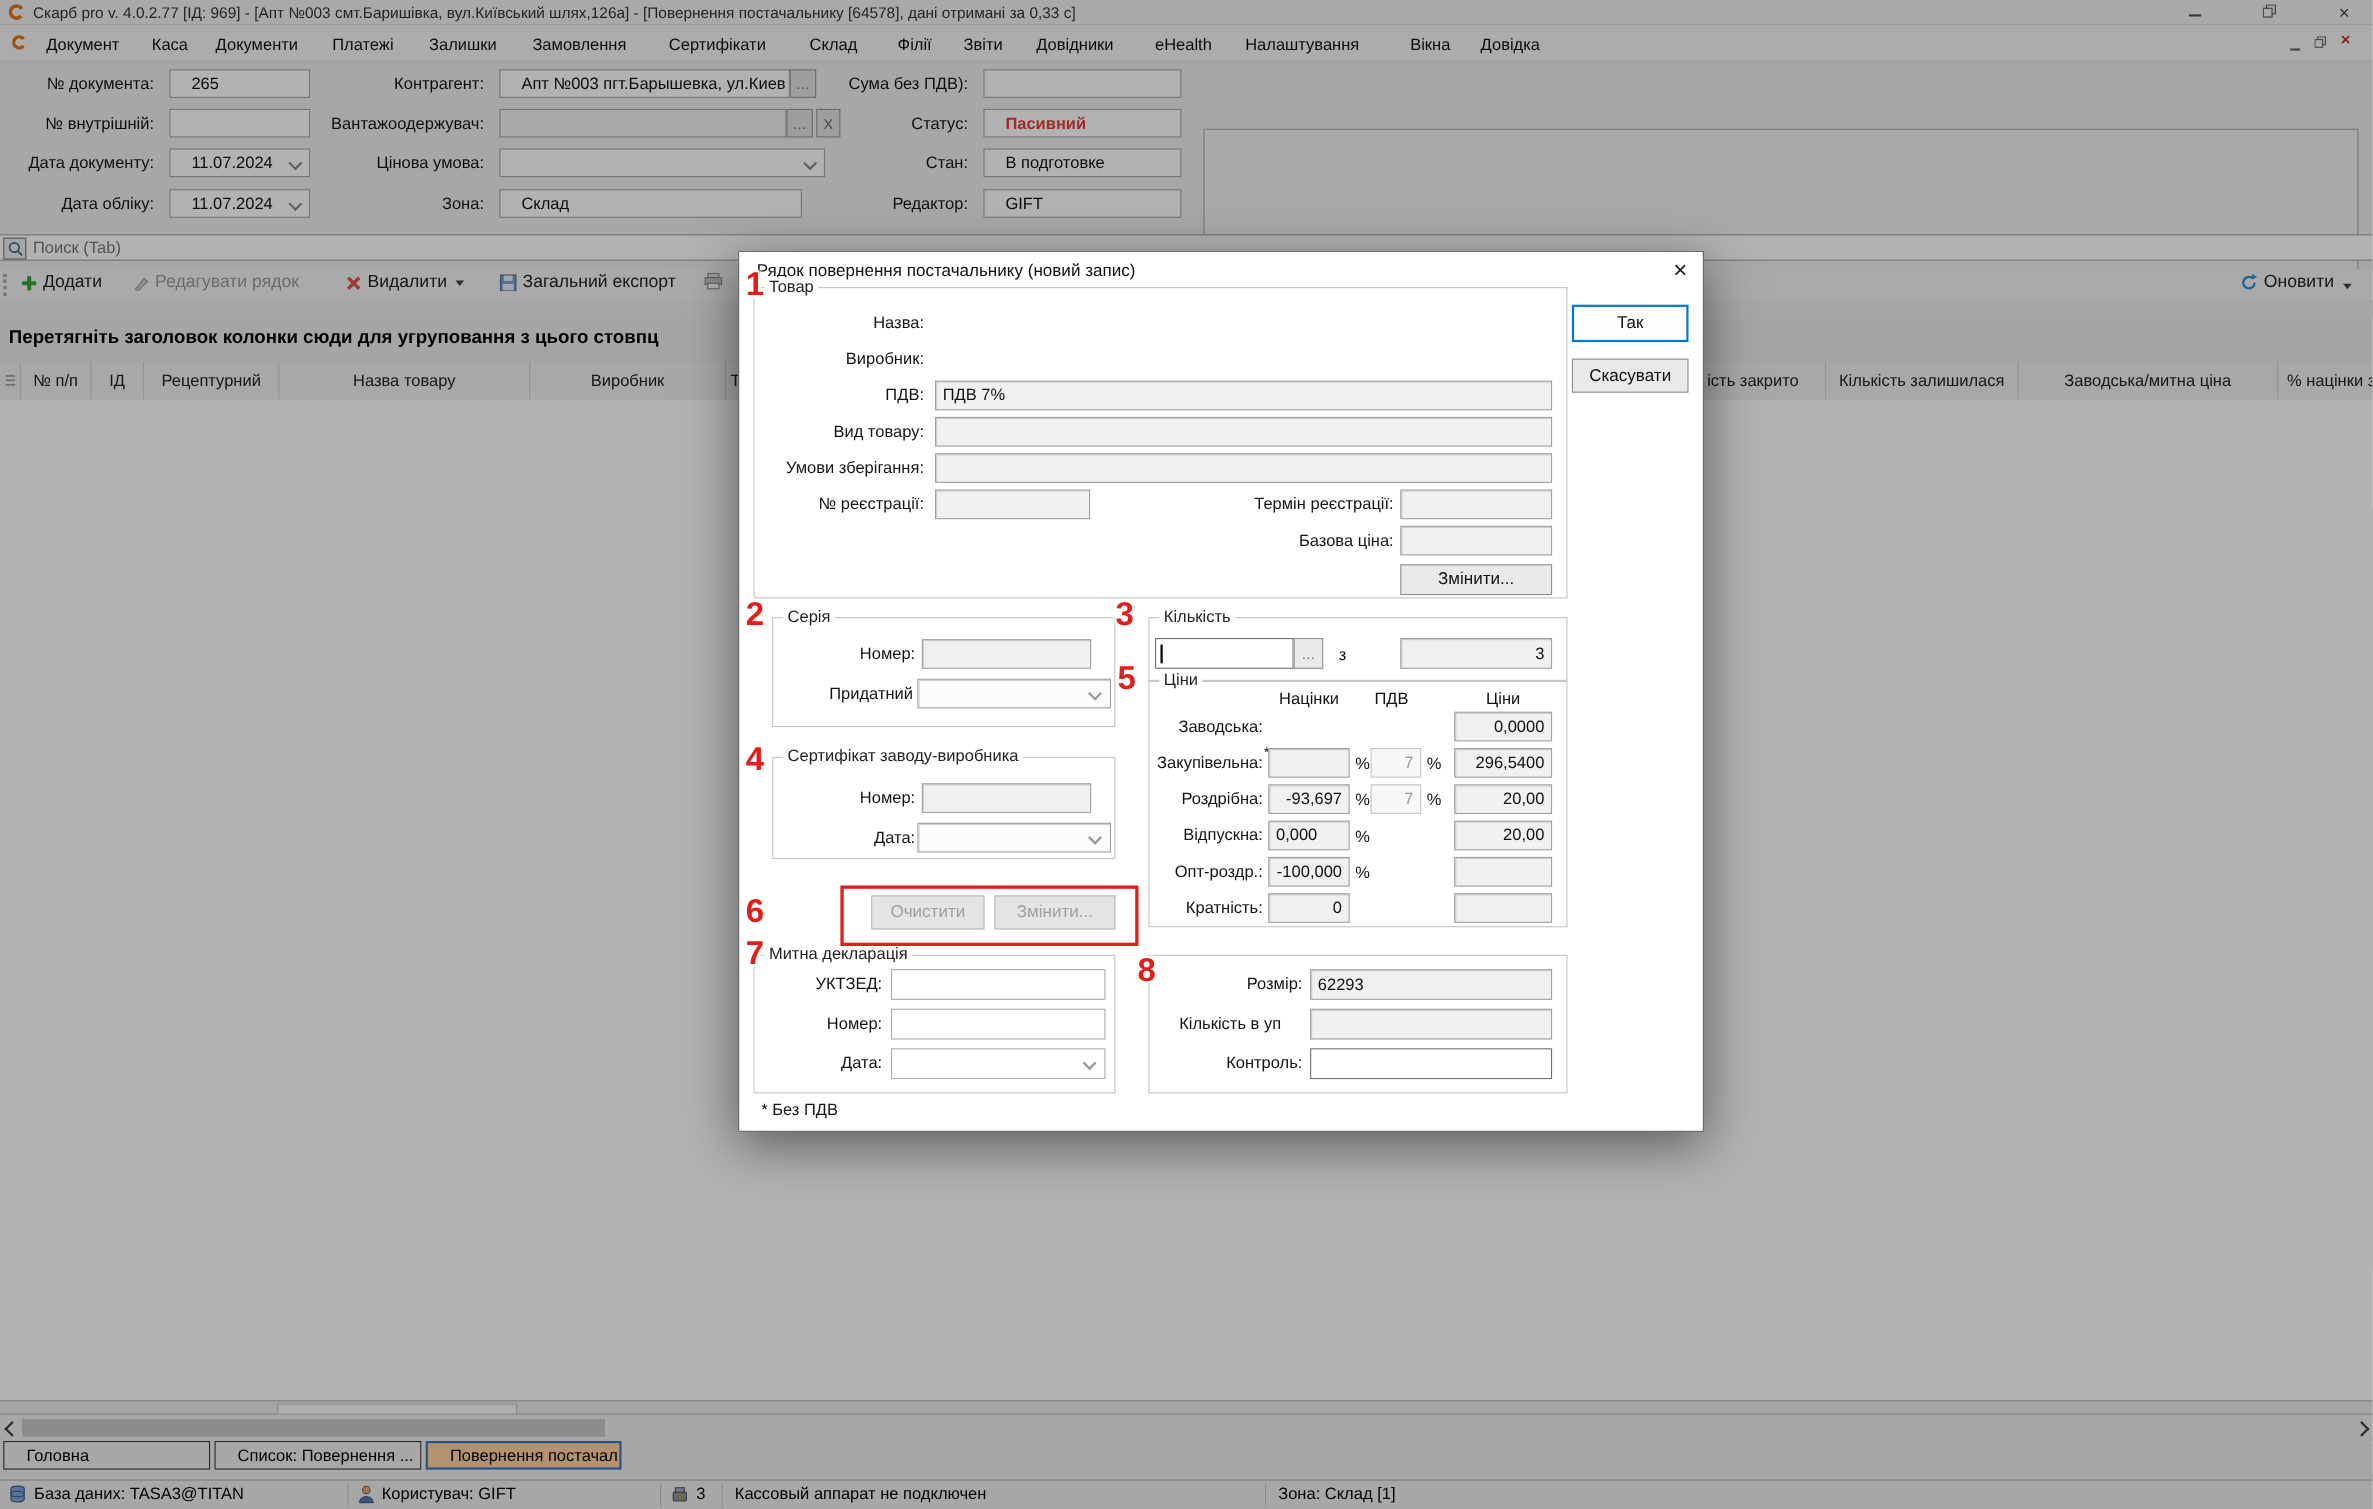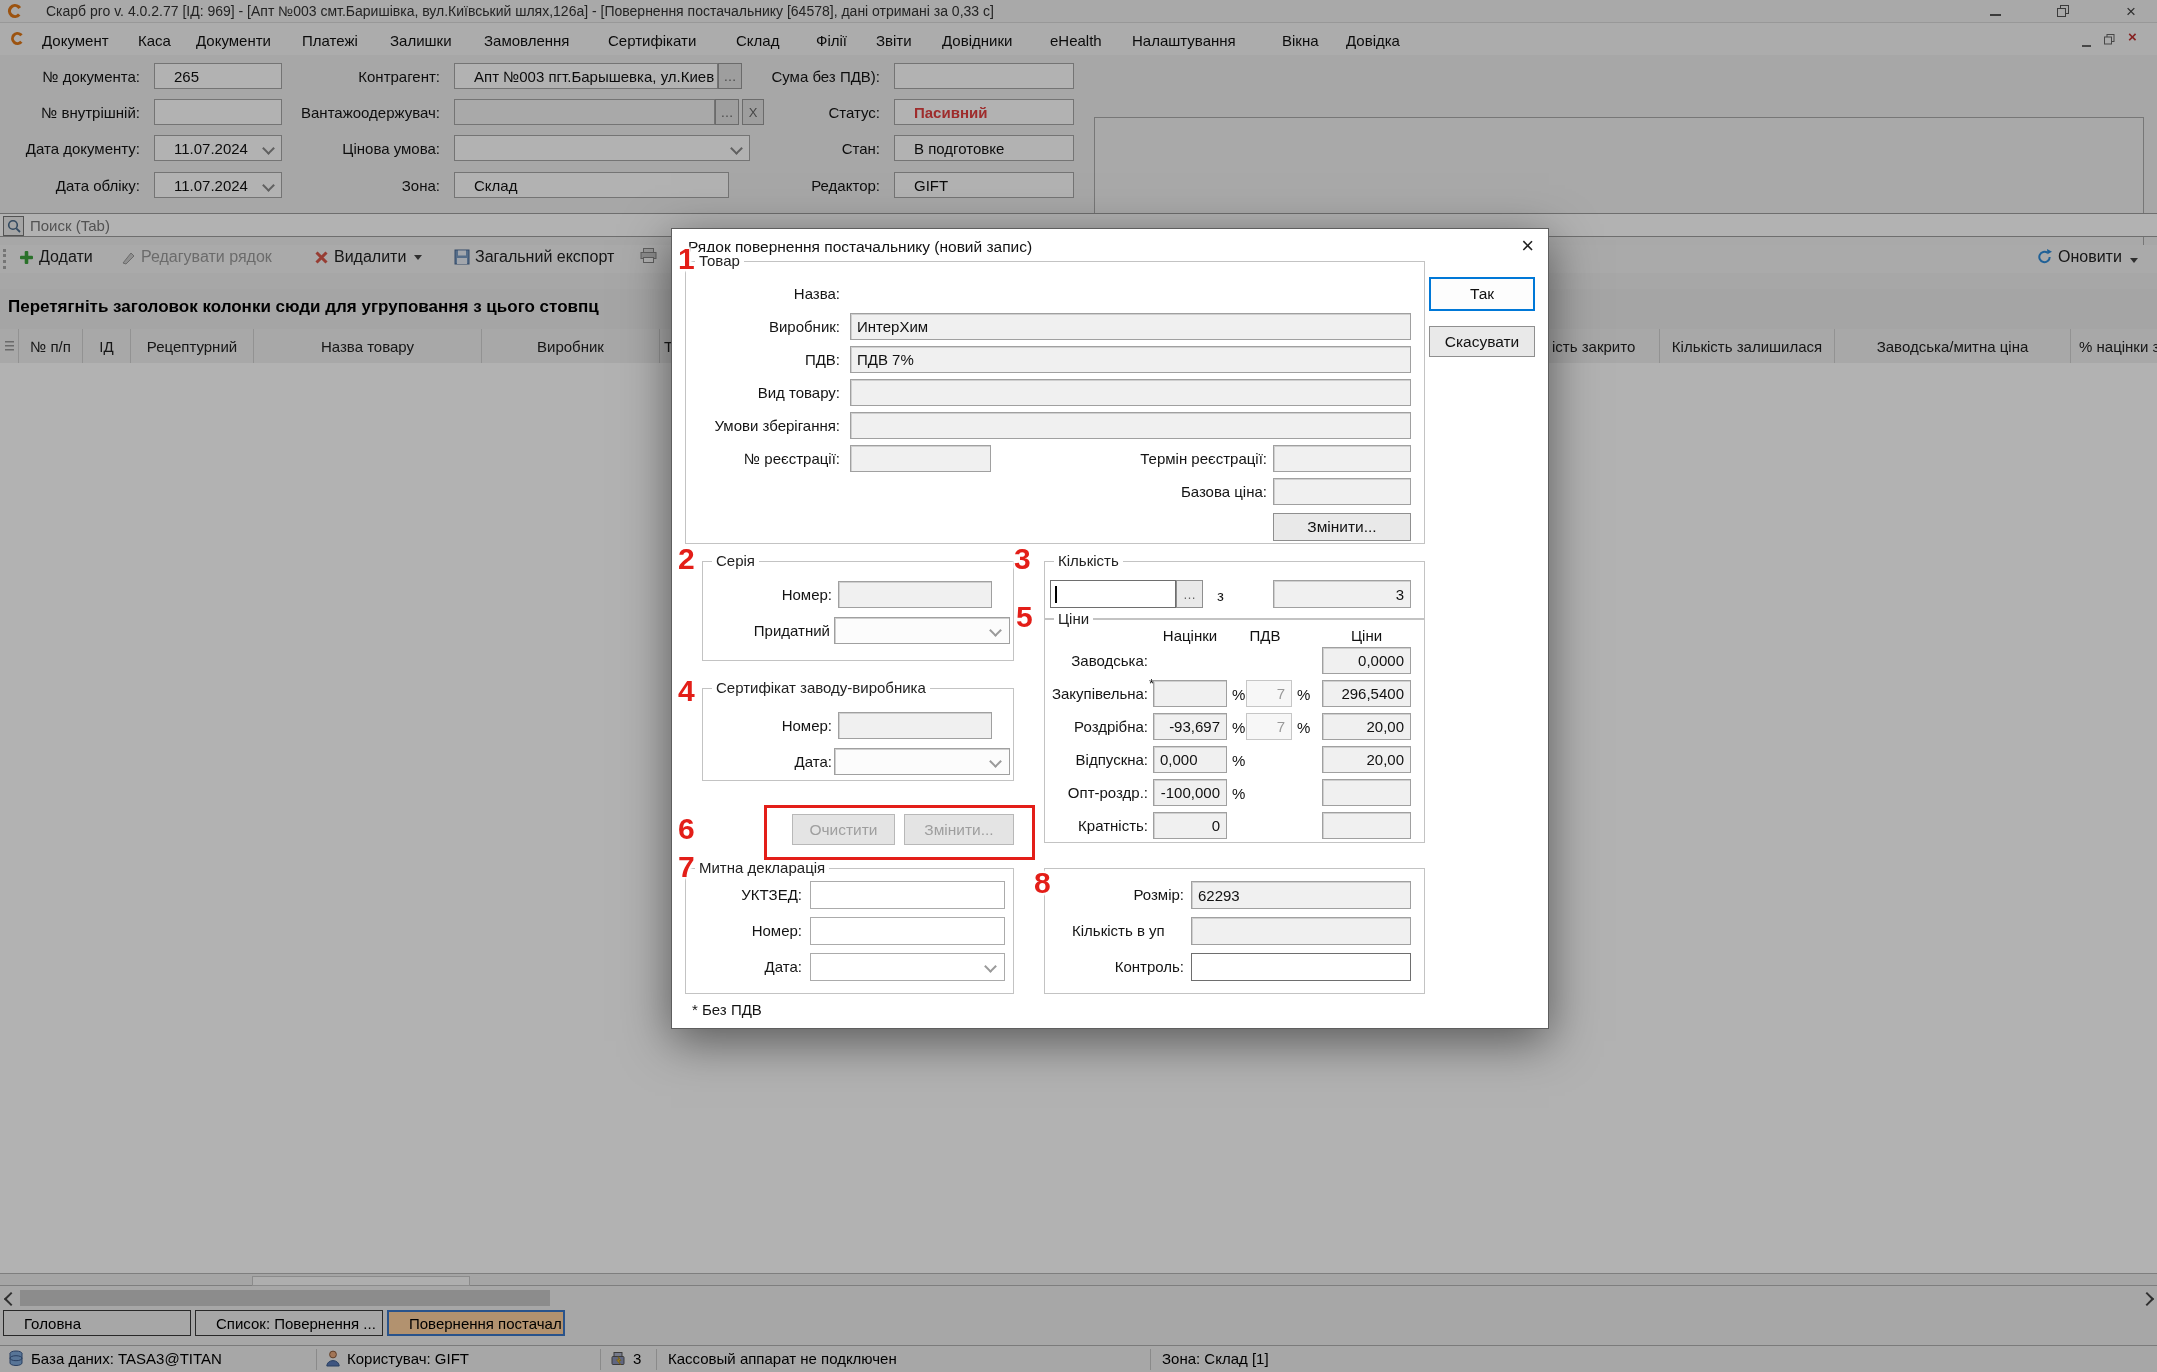--- a/index.html
+++ b/index.html
@@ -2,21 +2,21 @@
 <html><head>
 <meta charset="utf-8">
 <style>
   html,body{margin:0;padding:0;background:#888;}
   #screen{position:relative;width:2157px;height:1372px;overflow:hidden;
     font-family:"Liberation Sans","DejaVu Sans",sans-serif;background:#F0F0F0;}
   .abs{position:absolute;}
   
   .titlebar{position:absolute;left:0;top:0;width:2157px;height:22px;background:#F2F2F2;
     border-bottom:1px solid #DADADA;font-size:14px;color:#333;}
-  .titletext{position:absolute;left:30px;top:3px;white-space:nowrap;margin-left:16px;}
+  .titletext{position:absolute;left:30px;top:3px;white-space:nowrap;}
   .wctl{position:absolute;top:2px;width:34px;height:18px;text-align:center;color:#444;font-size:15px;}
   .menubar{position:absolute;left:0;top:23px;width:2157px;height:32px;background:#F6F6F6;
     border-bottom:1px solid #D0D0D0;font-size:15px;color:#111;}
   .menuitem{position:absolute;top:7px;white-space:nowrap;padding:2px 4px;}
   .formpanel{position:absolute;left:0;top:55px;width:2157px;height:158px;background:#F0F0F0;}
   .lbl{position:absolute;font-size:15px;color:#141414;text-align:right;white-space:nowrap;overflow:hidden;}
   .fld{position:absolute;height:26px;background:#FFF;border:1px solid #A6A6A6;font-size:15px;color:#111;
     display:flex;align-items:center;padding:0 19px;white-space:nowrap;overflow:hidden;box-sizing:border-box;}
   .chev{width:7px;height:7px;border-right:2px solid #8A8A8A;border-bottom:2px solid #8A8A8A;
     transform:rotate(45deg);position:absolute;right:8px;top:8px;}
@@ -346,23 +346,20 @@
     <span class="dlg-close">×</span>
 
     <div class="btn btn-primary" style="left:757px;top:48px;width:106px;height:34px;">Так</div>
     <div class="btn" style="left:757px;top:97px;width:106px;height:31px;">Скасувати</div>
 
     <div class="grp" style="left:13px;top:32px;width:740px;height:283px;">
       <span class="cap">Товар</span>
     </div>
     <span class="dlbl" style="left:18px;top:56px;width:150px;">Назва:</span>
     <span class="dlbl" style="left:18px;top:89px;width:150px;">Виробник:</span>
-    <div class="dfld" style="left:178px;top:84px;width:561px;height:27px;">
-        <span>ИнтерХим</span>
-      </div>
     <span class="dlbl" style="left:18px;top:122px;width:150px;">ПДВ:</span>
     <div class="dfld" style="left:178px;top:117px;width:561px;height:27px;">
         <span>ПДВ 7%</span>
       </div>
     <span class="dlbl" style="left:18px;top:155px;width:150px;">Вид товару:</span>
     <div class="dfld" style="left:178px;top:150px;width:561px;height:27px;">
         <span></span>
       </div>
     <span class="dlbl" style="left:18px;top:188px;width:150px;">Умови зберігання:</span>
     <div class="dfld" style="left:178px;top:183px;width:561px;height:27px;">

